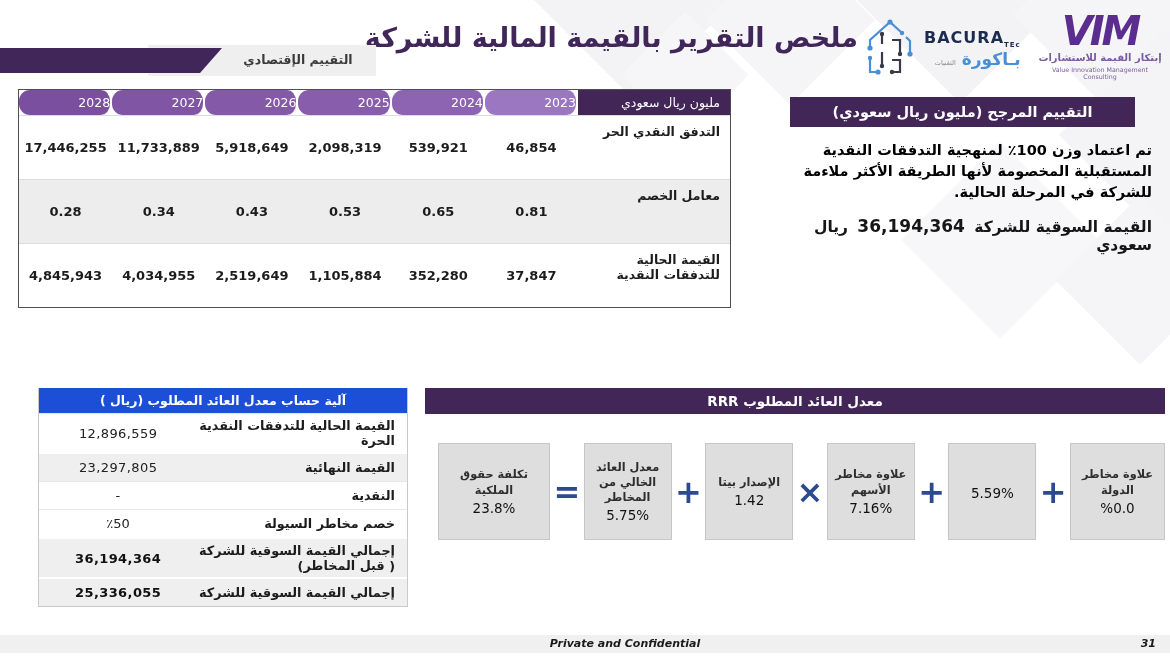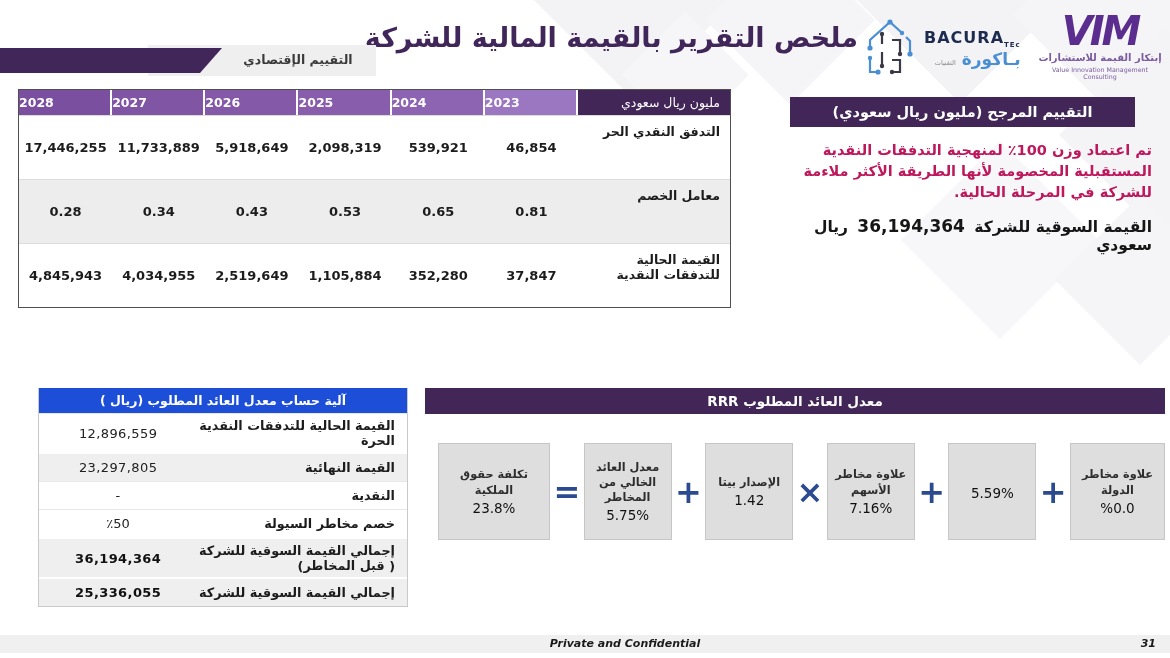--- a/index.html
+++ b/index.html
@@ -40,22 +40,22 @@
 
   
   .cf-table{
     position:absolute;left:18px;top:89px;width:713px;border:1.5px solid #4f4f4f;
     background:#fff;direction:ltr;box-sizing:border-box;
   }
   .cf-row{display:grid;grid-template-columns:repeat(6,1fr) 152px;}
   .cf-row + .cf-row{border-top:1px solid #dcdcdc;}
   .cf-row.shaded{background:#ededed;}
   .cf-year{
-    color:#fff;font-weight:bold;font-size:12.5px;text-align:left;
-    padding:5px 0;border-right:2px solid #fff;box-sizing:border-box;
+    color:#fff;font-weight:normal;font-size:12.5px;text-align:right;
+    padding:5px 0;border-right:2px solid #fff;box-sizing:border-box;border-radius:11px;
   }
   .y0{background:#7a4f9f;} .y1{background:#7f55a4;} .y2{background:#8459a8;}
   .y3{background:#885eac;} .y4{background:#8d64b1;} .y5{background:#9a77c0;}
   .cf-unit{
     background:#412657;color:#fff;font-weight:normal;font-size:12.5px;direction:rtl;
     text-align:right;padding:5px 10px 5px 0;box-sizing:border-box;
   }
   .cf-cell{text-align:center;font-weight:bold;font-size:13px;color:#1c1c1c;padding:24px 0;}
   .cf-label{
     direction:rtl;text-align:right;font-weight:bold;font-size:12.5px;color:#1c1c1c;
@@ -63,21 +63,21 @@
   }
 
   
   .wv-title{
     position:absolute;left:790px;top:97px;width:345px;height:30px;background:#412657;
     color:#fff;font-weight:bold;font-size:14.5px;direction:rtl;
     display:flex;align-items:center;justify-content:center;
   }
   .wv-par{
     position:absolute;left:772px;top:140px;width:380px;direction:rtl;text-align:right;
-    font-size:14.5px;font-weight:bold;color:#be185d;line-height:1.45;
+    font-size:14.5px;font-weight:bold;color:#000000;line-height:1.45;
   }
   .wv-value{
     position:absolute;left:772px;top:216px;width:380px;direction:rtl;text-align:right;
     font-size:15.5px;font-weight:bold;color:#161616;
   }
   .wv-value .num{font-size:17px;letter-spacing:0.5px;padding:0 4px;}
 
   
   .calc{
     position:absolute;left:38px;top:388px;width:370px;background:#fff;

